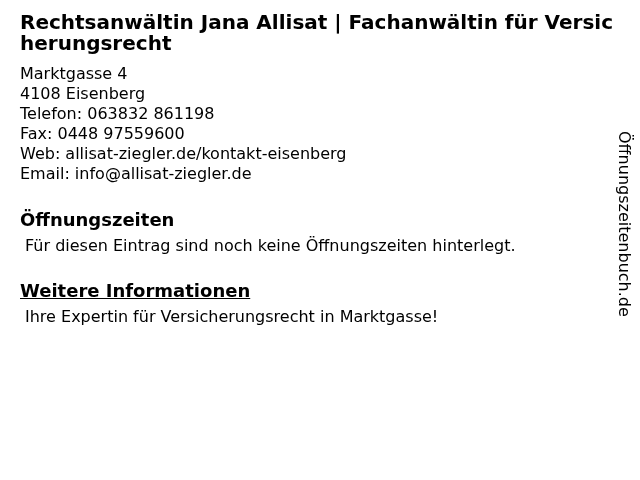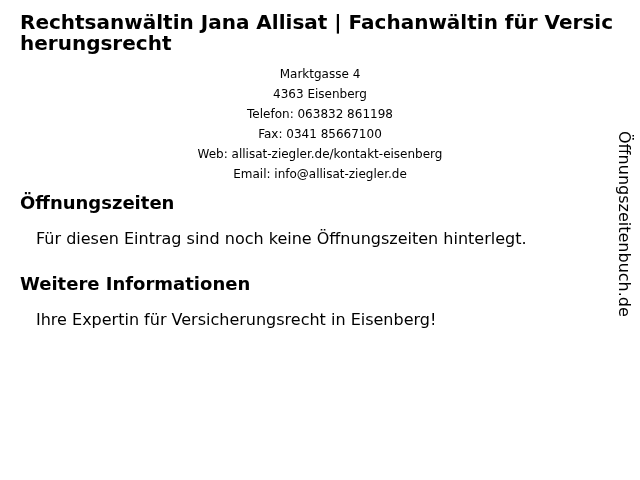--- a/index.html
+++ b/index.html
@@ -26,38 +26,38 @@
     font-weight: bold;
   }
   h1.page-title .tline {
     display: block;
     white-space: nowrap;
   }
   .contact {
     margin-top: 10px;
   }
   .cline {
-    font-size: 12px;
+    font-size: 16px;
     line-height: 20px;
     white-space: nowrap;
-    text-align: center;
   }
   h3.section-heading {
     font-size: 18px;
     line-height: 21px;
     font-weight: bold;
-    margin: 8px 0 6px 0;
+    margin: 25px 0 6px 0;
   }
   h3.section-heading.mt-lg {
     margin-top: 24px;
+    text-decoration: underline;
   }
   p.section-text {
     font-size: 16px;
     line-height: 20px;
-    margin: 16px;
+    margin: 5px;
     white-space: nowrap;
   }
   .watermark {
     position: absolute;
     top: 131px;
     right: 6px;
     writing-mode: vertical-rl;
     text-orientation: mixed;
     font-size: 16px;
     line-height: 20px;
@@ -70,28 +70,28 @@
 
 <div class="content">
 
   <h1 class="page-title">
     <span class="tline">Rechtsanwältin Jana Allisat | Fachanwältin für Versic</span>
     <span class="tline">herungsrecht</span>
   </h1>
 
   <div class="contact">
     <div class="cline">Marktgasse 4</div>
-    <div class="cline">4363 Eisenberg</div>
+    <div class="cline">4108 Eisenberg</div>
     <div class="cline">Telefon: 063832 861198</div>
-    <div class="cline">Fax: 0341 85667100</div>
+    <div class="cline">Fax: 0448 97559600</div>
     <div class="cline">Web: allisat-ziegler.de/kontakt-eisenberg</div>
     <div class="cline">Email: info@allisat-ziegler.de</div>
   </div>
 
   <h3 class="section-heading">Öffnungszeiten</h3>
   <p class="section-text">Für diesen Eintrag sind noch keine Öffnungszeiten hinterlegt.</p>
 
   <h3 class="section-heading mt-lg">Weitere Informationen</h3>
-  <p class="section-text">Ihre Expertin für Versicherungsrecht in Eisenberg!</p>
+  <p class="section-text">Ihre Expertin für Versicherungsrecht in Marktgasse!</p>
 
 </div>
 
 <div class="watermark">Öffnungszeitenbuch.de</div>
 
 </body></html>

